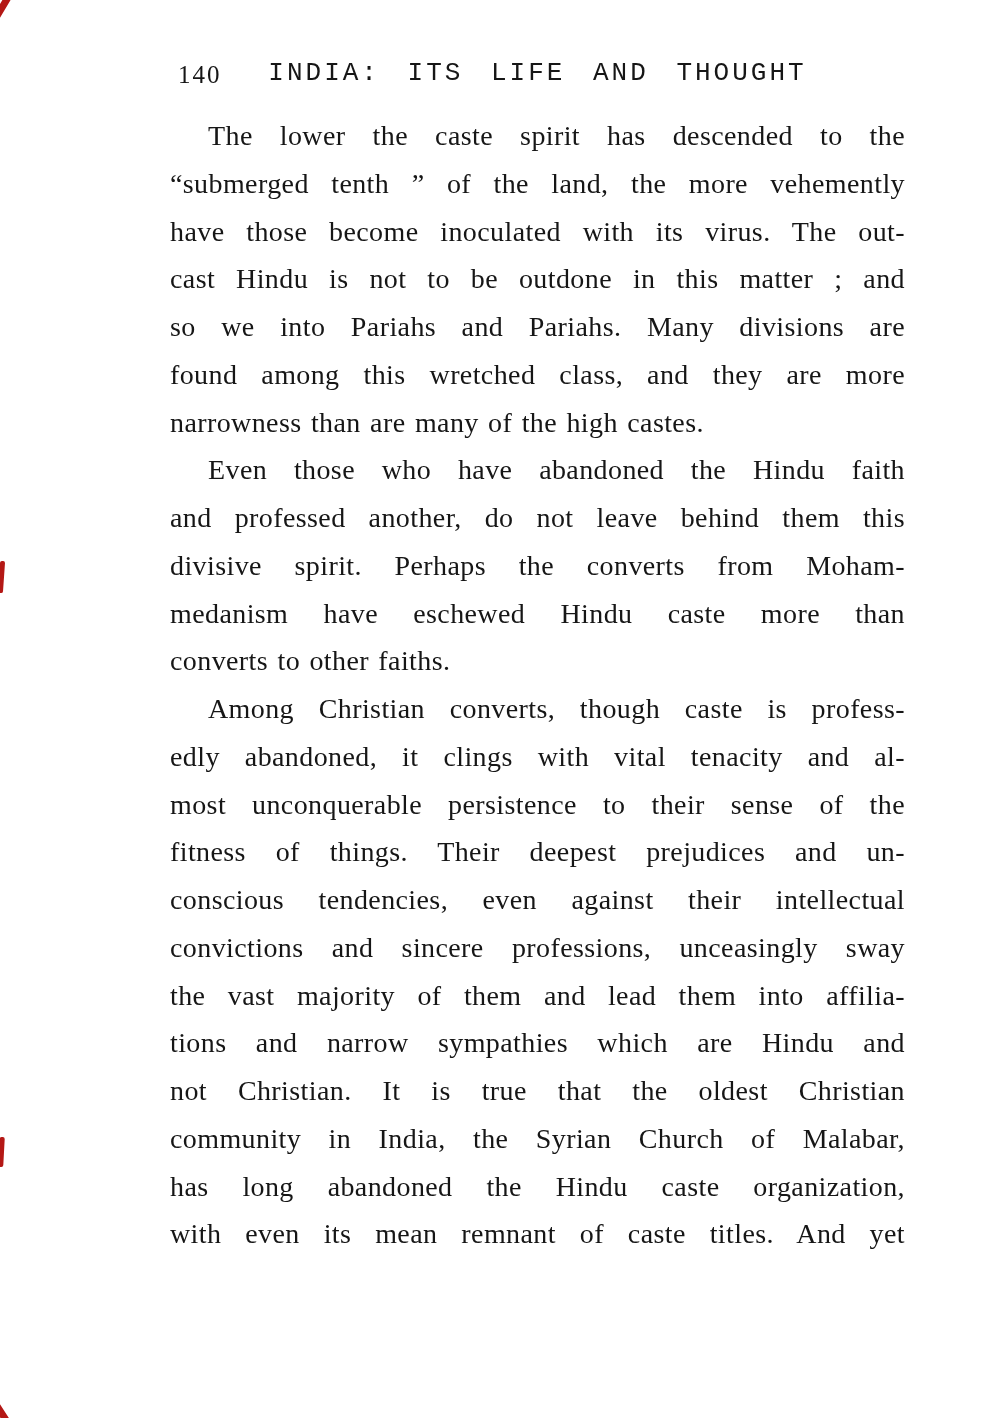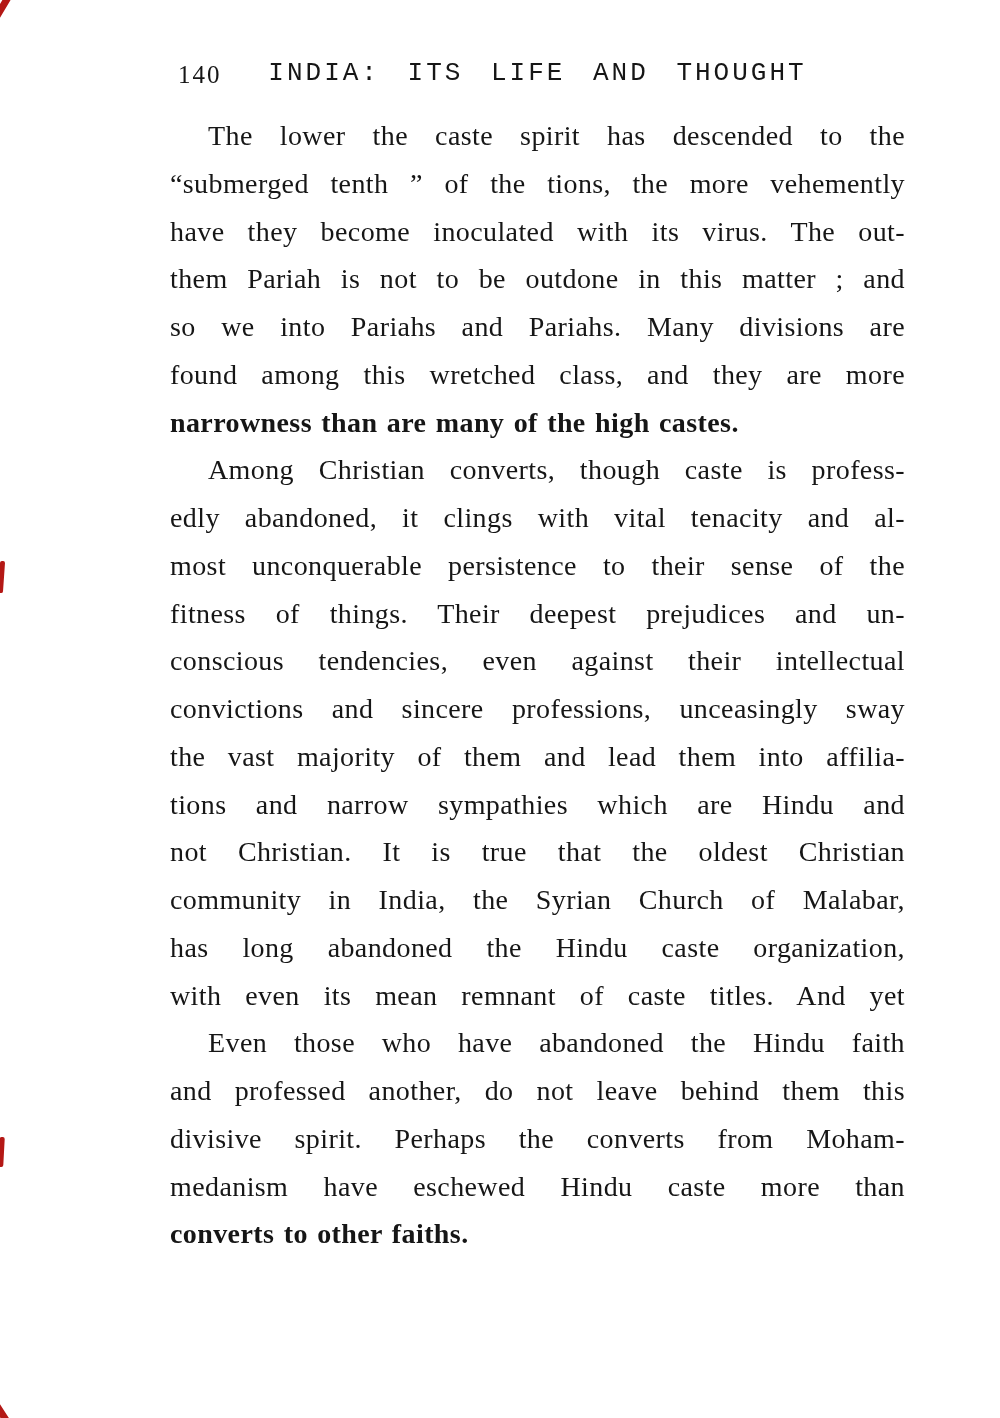--- a/index.html
+++ b/index.html
@@ -66,21 +66,20 @@
     text-align: justify;
     text-align-last: justify;
     overflow: hidden;
     white-space: nowrap;
     color: var(--ink);
   }
   .line.indent { text-indent: 38px; }
   .line.para-end {
     text-align: left;
     text-align-last: left;
-    font-weight: bold;
   }
   
   .mark {
     position: absolute;
     background: var(--mark-red);
     border-radius: 2px;
   }
   .mark-top-left    { left: -3px; top: -9px;   width: 7px; height: 38px; transform: rotate(31deg); }
   .mark-left-upper  { left: -1px; top: 561px;  width: 5px; height: 32px; transform: rotate(4deg); }
   .mark-left-lower  { left: -1px; top: 1137px; width: 5px; height: 30px; transform: rotate(3deg); }
@@ -98,45 +97,45 @@
 
   <div class="page-header">
     <span class="page-number">140</span>
     <div class="running-title">INDIA: ITS LIFE AND THOUGHT</div>
   </div>
 
   <div class="text-block">
 
     <div>
       <div class="line indent">The lower the caste spirit has descended to the</div>
-      <div class="line">“submerged tenth ” of the tions, the more vehemently</div>
-      <div class="line">have they become inoculated with its virus.  The out-</div>
-      <div class="line">them Pariah is not to be outdone in this matter ; and</div>
+      <div class="line">“submerged tenth ” of the land, the more vehemently</div>
+      <div class="line">have those become inoculated with its virus.  The out-</div>
+      <div class="line">cast Hindu is not to be outdone in this matter ; and</div>
       <div class="line">so we into Pariahs and Pariahs.  Many divisions are</div>
       <div class="line">found among this wretched class, and they are more</div>
       <div class="line para-end">narrowness than are many of the high castes.</div>
+    </div>
+
+    <div>
+      <div class="line indent">Even those who have abandoned the Hindu faith</div>
+      <div class="line">and professed another, do not leave behind them this</div>
+      <div class="line">divisive spirit.  Perhaps the converts from Moham-</div>
+      <div class="line">medanism have eschewed Hindu caste more than</div>
+      <div class="line para-end">converts to other faiths.</div>
     </div>
 
     <div>
       <div class="line indent">Among Christian converts, though caste is profess-</div>
       <div class="line">edly abandoned, it clings with vital tenacity and al-</div>
       <div class="line">most unconquerable persistence to their sense of the</div>
       <div class="line">fitness of things.  Their deepest prejudices and un-</div>
       <div class="line">conscious tendencies, even against their intellectual</div>
       <div class="line">convictions and sincere professions, unceasingly sway</div>
       <div class="line">the vast majority of them and lead them into affilia-</div>
       <div class="line">tions and narrow sympathies which are Hindu and</div>
       <div class="line">not Christian.  It is true that the oldest Christian</div>
       <div class="line">community in India, the Syrian Church of Malabar,</div>
       <div class="line">has long abandoned the Hindu caste organization,</div>
       <div class="line">with even its mean remnant of caste titles.  And yet</div>
     </div>
 
-    <div>
-      <div class="line indent">Even those who have abandoned the Hindu faith</div>
-      <div class="line">and professed another, do not leave behind them this</div>
-      <div class="line">divisive spirit.  Perhaps the converts from Moham-</div>
-      <div class="line">medanism have eschewed Hindu caste more than</div>
-      <div class="line para-end">converts to other faiths.</div>
-    </div>
-
   </div>
 </div>
 
 </body></html>

